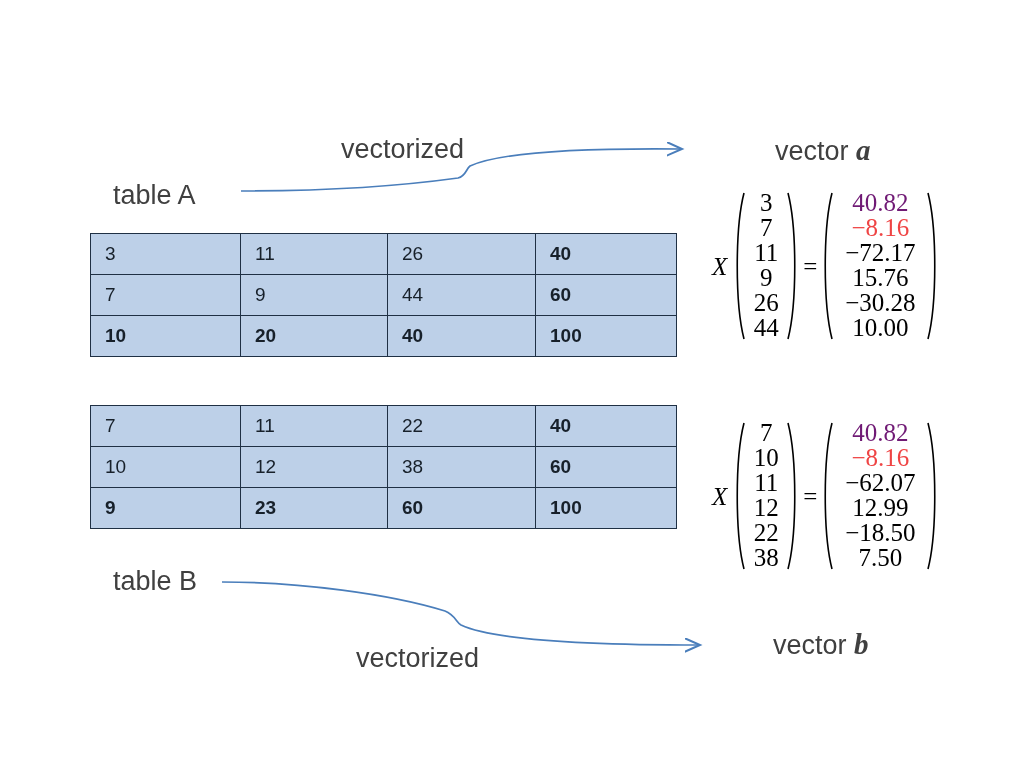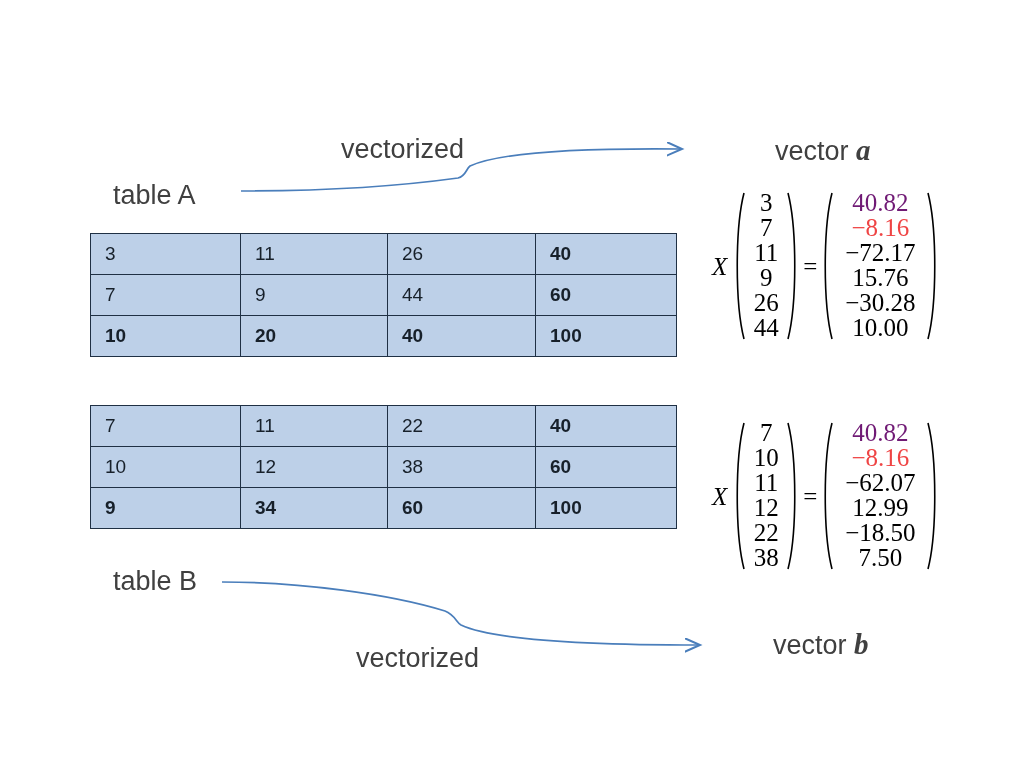--- a/index.html
+++ b/index.html
@@ -206,21 +206,21 @@
           <td class="c4 cell-green t-yellow">40</td>
         </tr>
         <tr>
           <td class="c1 cell-blue t-indent">10</td>
           <td class="c2 cell-blue ">12</td>
           <td class="c3 cell-blue ">38</td>
           <td class="c4 cell-green t-yellow">60</td>
         </tr>
         <tr>
           <td class="c1 cell-green t-bold">9</td>
-          <td class="c2 cell-green t-bold">34</td>
+          <td class="c2 cell-green t-bold">23</td>
           <td class="c3 cell-green t-bold">60</td>
           <td class="c4 cell-purple t-red">100</td>
         </tr>
       </tbody>
   </table>
 
   <div class="equation" id="eq-a">
     <span class="eq-x">X</span>
     <span class="matrix">
       <span class="paren">

